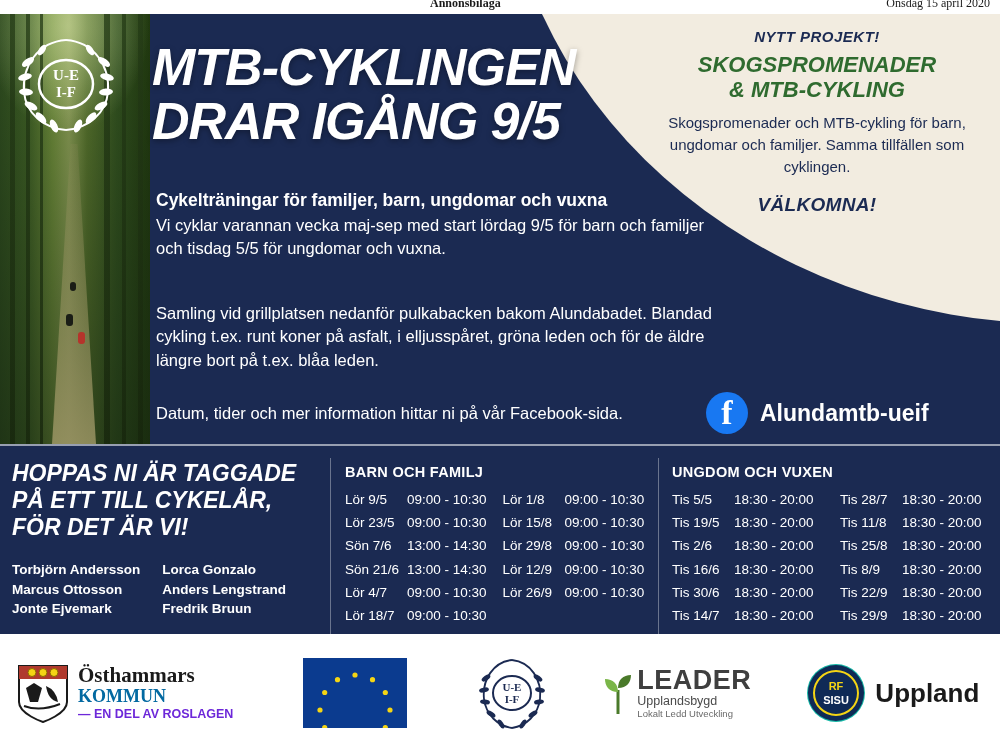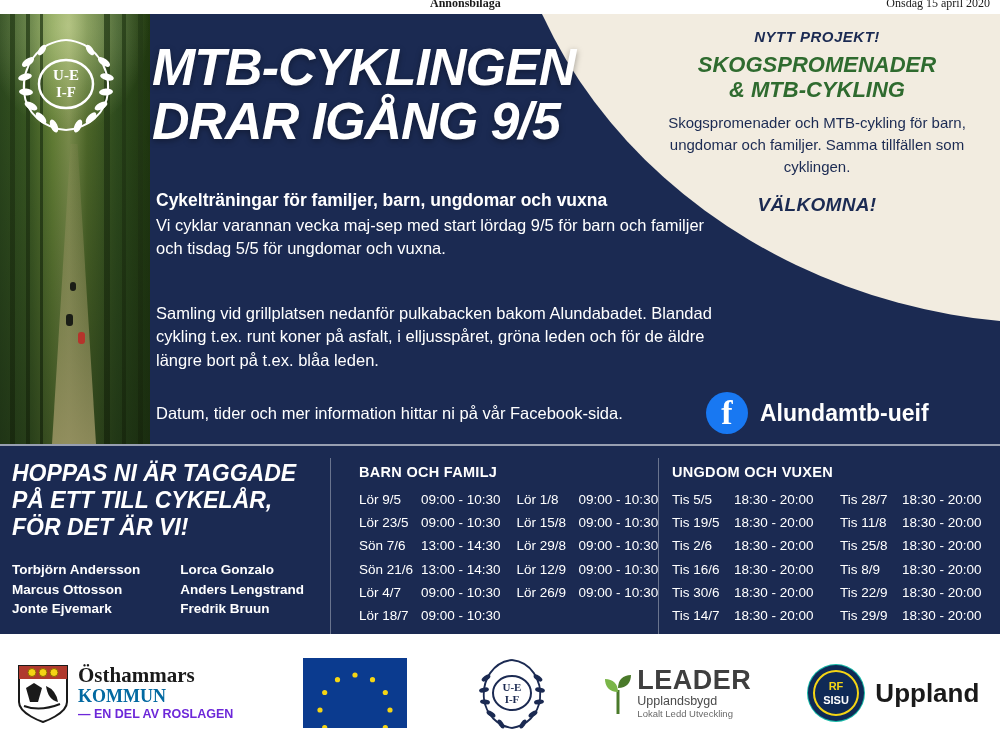--- a/index.html
+++ b/index.html
@@ -149,38 +149,38 @@
 
   
   .slogan {
     position: absolute; left: 12px; top: 446px; width: 300px;
     color: #ffffff; font-weight: bold; font-style: italic;
     font-size: 23px; line-height: 1.18;
   }
   .names {
     position: absolute; left: 12px; top: 546px; width: 320px;
     color: #ffffff; font-size: 13.5px; font-weight: bold; line-height: 1.45;
-    display: flex; gap: 40px;
+    display: flex; gap: 22px;
   }
 
   
   .sched { position: absolute; color:#fff; }
   .sched-title {
     font-size: 14.5px; font-weight: bold; letter-spacing: .3px;
     margin-bottom: 8px;
   }
   .sched-cols { display: flex; gap: 16px; }
   .sched-col { }
   .sched-row {
     font-size: 13.5px; line-height: 1.72;
     white-space: nowrap;
   }
   .sched-row .d { display: inline-block; width: 62px; }
   .sched-row .t { }
-  #sched-barn { left: 359px; top: 450px; }
+  #sched-barn { left: 345px; top: 450px; }
   #sched-ungdom { left: 672px; top: 450px; }
   #sched-ungdom .sched-col { min-width: 152px; }
 
   
   .vsep {
     position: absolute; top: 444px; width: 1px; height: 176px;
     background: rgba(255,255,255,.35);
   }
 
   

